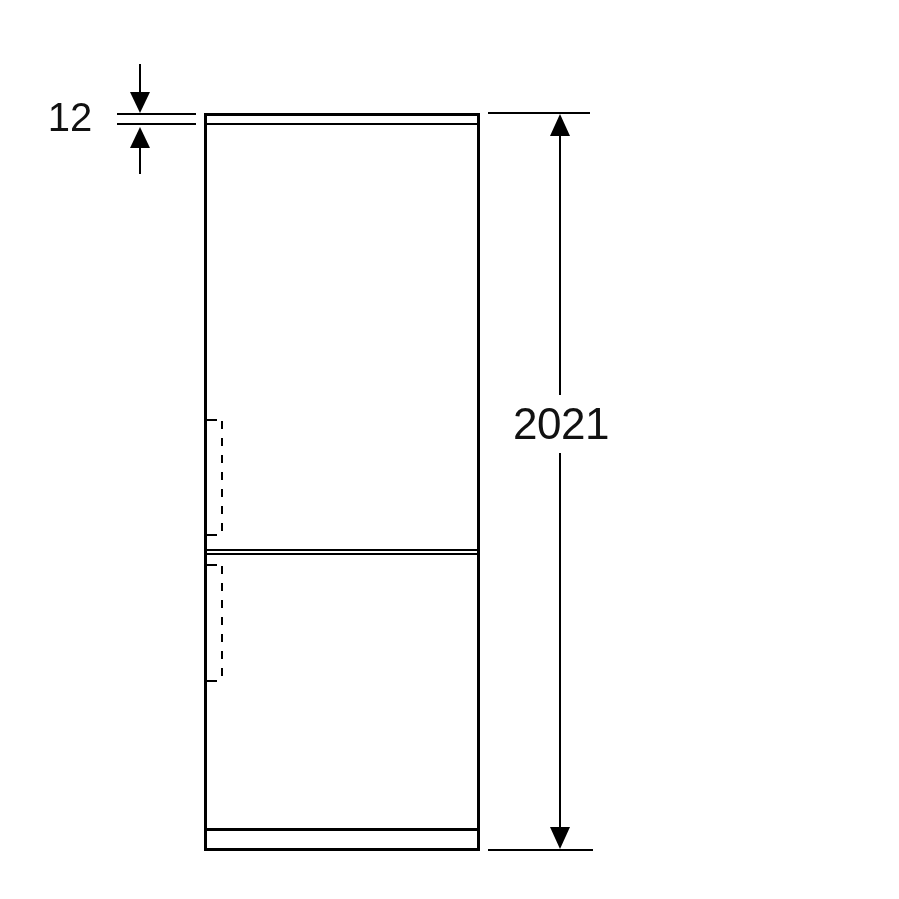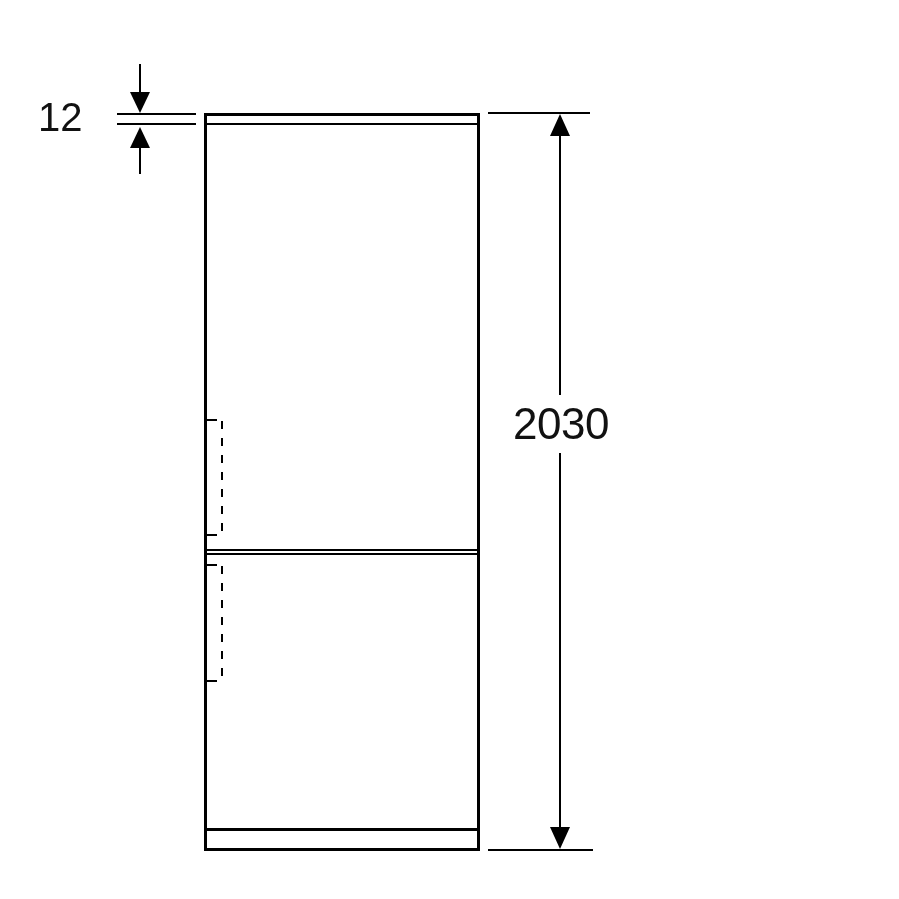--- a/index.html
+++ b/index.html
@@ -26,21 +26,21 @@
   .tri-down{border-left:10px solid transparent;border-right:10px solid transparent;border-top:21px solid var(--line);}
   .tri-up{border-left:10px solid transparent;border-right:10px solid transparent;border-bottom:21px solid var(--line);}
   .tri-up-lg{border-left:10px solid transparent;border-right:10px solid transparent;border-bottom:22px solid var(--line);}
   .tri-down-lg{border-left:10px solid transparent;border-right:10px solid transparent;border-top:22px solid var(--line);}
   .title{
     position:absolute;left:12px;top:8px;
     font-size:42px;line-height:48px;letter-spacing:0.5px;
     white-space:nowrap;
   }
   .dim-label{position:absolute;white-space:nowrap;}
-  .dim-label.small{left:38px;top:97px;width:64px;text-align:left;font-size:40px;line-height:40px;}
+  .dim-label.small{left:38px;top:97px;width:64px;text-align:center;font-size:40px;line-height:40px;}
   .dim-label.big{left:508px;top:402px;width:106px;text-align:center;font-size:44px;line-height:44px;letter-spacing:-0.5px;}
   .outline{
     position:absolute;left:204px;top:113px;width:276px;height:738px;
     border:3px solid var(--line);box-sizing:border-box;background:transparent;
   }
 </style>
 </head>
 <body>
 
 <div class="canvas">
@@ -66,17 +66,17 @@
   <div class="vline" style="left:139px;top:64px;width:2px;height:29px;"></div>
   <div class="tri tri-down" style="left:130px;top:92px;"></div>
   <div class="tri tri-up" style="left:130px;top:127px;"></div>
   <div class="vline" style="left:139px;top:148px;width:2px;height:26px;"></div>
   <div class="dim-label small">12</div>
 
   <div class="hline" style="left:488px;top:112px;width:102px;height:2px;"></div>
   <div class="hline" style="left:488px;top:849px;width:105px;height:2px;"></div>
   <div class="tri tri-up-lg" style="left:550px;top:114px;"></div>
   <div class="vline" style="left:559px;top:135px;width:2px;height:260px;"></div>
-  <div class="dim-label big">2030</div>
+  <div class="dim-label big">2021</div>
   <div class="vline" style="left:559px;top:453px;width:2px;height:375px;"></div>
   <div class="tri tri-down-lg" style="left:550px;top:827px;"></div>
 
 </div>
 
 </body></html>

